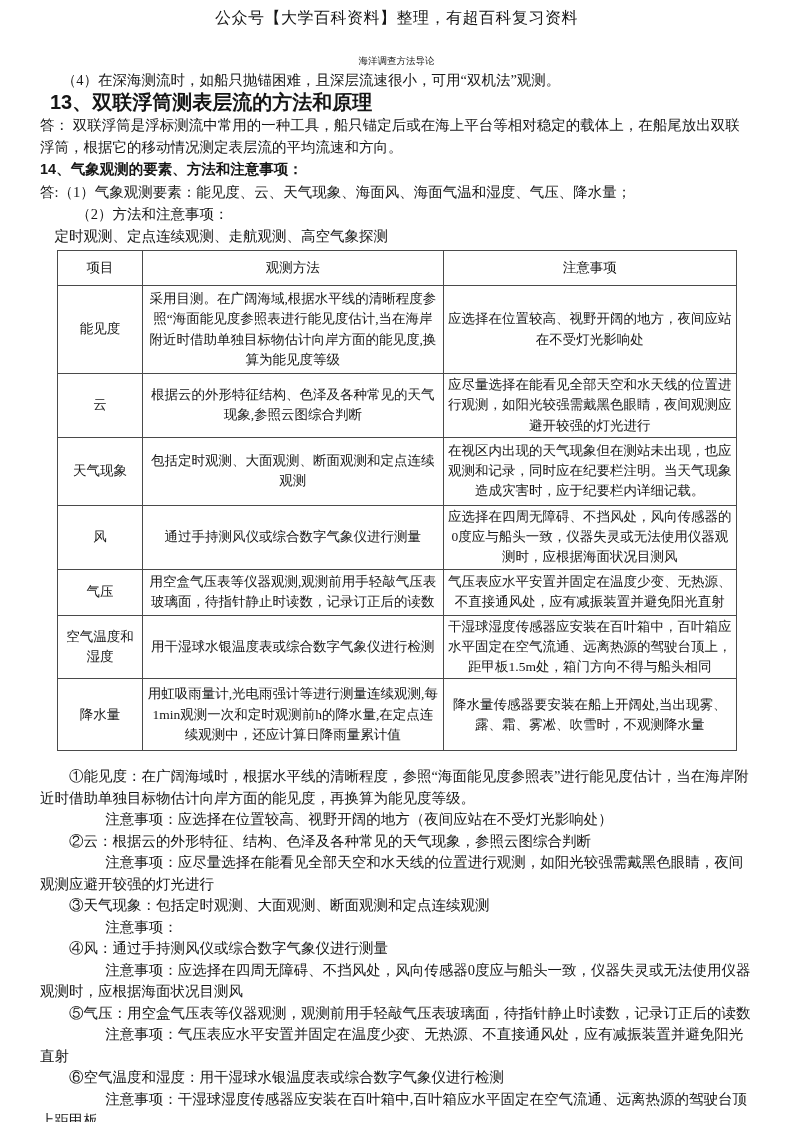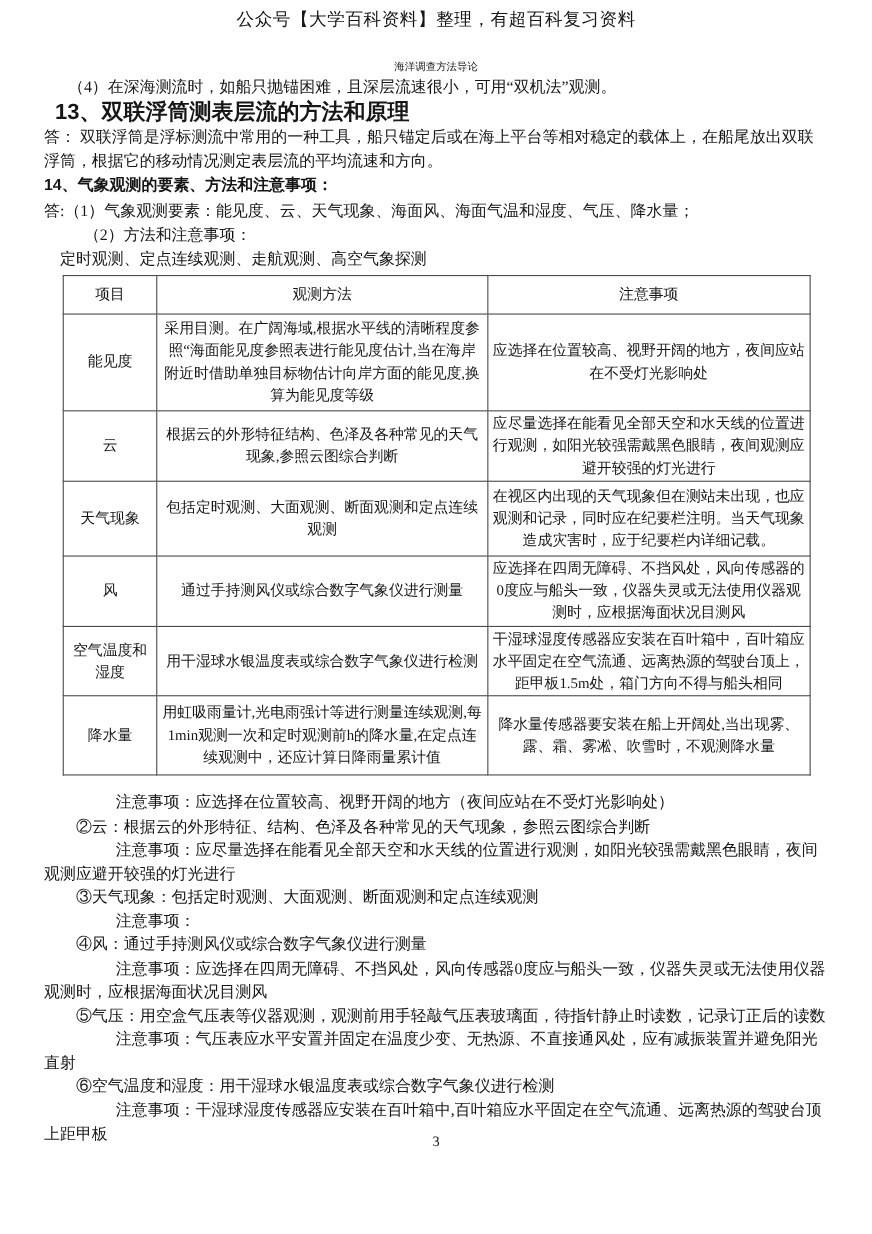--- a/index.html
+++ b/index.html
@@ -75,34 +75,40 @@
     <tr style="height:68px">
       <td>天气现象</td>
       <td>包括定时观测、大面观测、断面观测和定点连续观测</td>
       <td>在视区内出现的天气现象但在测站未出现，也应观测和记录，同时应在纪要栏注明。当天气现象造成灾害时，应于纪要栏内详细记载。</td>
     </tr>
     <tr style="height:58px">
       <td>风</td>
       <td>通过手持测风仪或综合数字气象仪进行测量</td>
       <td>应选择在四周无障碍、不挡风处，风向传感器的0度应与船头一致，仪器失灵或无法使用仪器观测时，应根据海面状况目测风</td>
     </tr>
+    <tr style="height:46px">
+      <td>气压</td>
+      <td>用空盒气压表等仪器观测,观测前用手轻敲气压表玻璃面，待指针静止时读数，记录订正后的读数</td>
+      <td>气压表应水平安置并固定在温度少变、无热源、不直接通风处，应有减振装置并避免阳光直射</td>
+    </tr>
     <tr style="height:58px">
       <td>空气温度和湿度</td>
       <td>用干湿球水银温度表或综合数字气象仪进行检测</td>
       <td>干湿球湿度传感器应安装在百叶箱中，百叶箱应水平固定在空气流通、远离热源的驾驶台顶上，距甲板1.5m处，箱门方向不得与船头相同</td>
     </tr>
     <tr style="height:72px">
       <td>降水量</td>
       <td>用虹吸雨量计,光电雨强计等进行测量连续观测,每1min观测一次和定时观测前h的降水量,在定点连续观测中，还应计算日降雨量累计值</td>
       <td>降水量传感器要安装在船上开阔处,当出现雾、露、霜、雾凇、吹雪时，不观测降水量</td>
     </tr>
   </tbody>
     </table>
 
   <div class="details">
+    <p class="detail item">①能见度：在广阔海域时，根据水平线的清晰程度，参照“海面能见度参照表”进行能见度估计，当在海岸附近时借助单独目标物估计向岸方面的能见度，再换算为能见度等级。</p>
     <p class="detail note">注意事项：应选择在位置较高、视野开阔的地方（夜间应站在不受灯光影响处）</p>
     <p class="detail item">②云：根据云的外形特征、结构、色泽及各种常见的天气现象，参照云图综合判断</p>
     <p class="detail note">注意事项：应尽量选择在能看见全部天空和水天线的位置进行观测，如阳光较强需戴黑色眼睛，夜间观测应避开较强的灯光进行</p>
     <p class="detail item">③天气现象：包括定时观测、大面观测、断面观测和定点连续观测</p>
     <p class="detail note">注意事项：</p>
     <p class="detail item">④风：通过手持测风仪或综合数字气象仪进行测量</p>
     <p class="detail note">注意事项：应选择在四周无障碍、不挡风处，风向传感器0度应与船头一致，仪器失灵或无法使用仪器观测时，应根据海面状况目测风</p>
     <p class="detail item">⑤气压：用空盒气压表等仪器观测，观测前用手轻敲气压表玻璃面，待指针静止时读数，记录订正后的读数</p>
     <p class="detail note">注意事项：气压表应水平安置并固定在温度少变、无热源、不直接通风处，应有减振装置并避免阳光直射</p>
     <p class="detail item">⑥空气温度和湿度：用干湿球水银温度表或综合数字气象仪进行检测</p>

